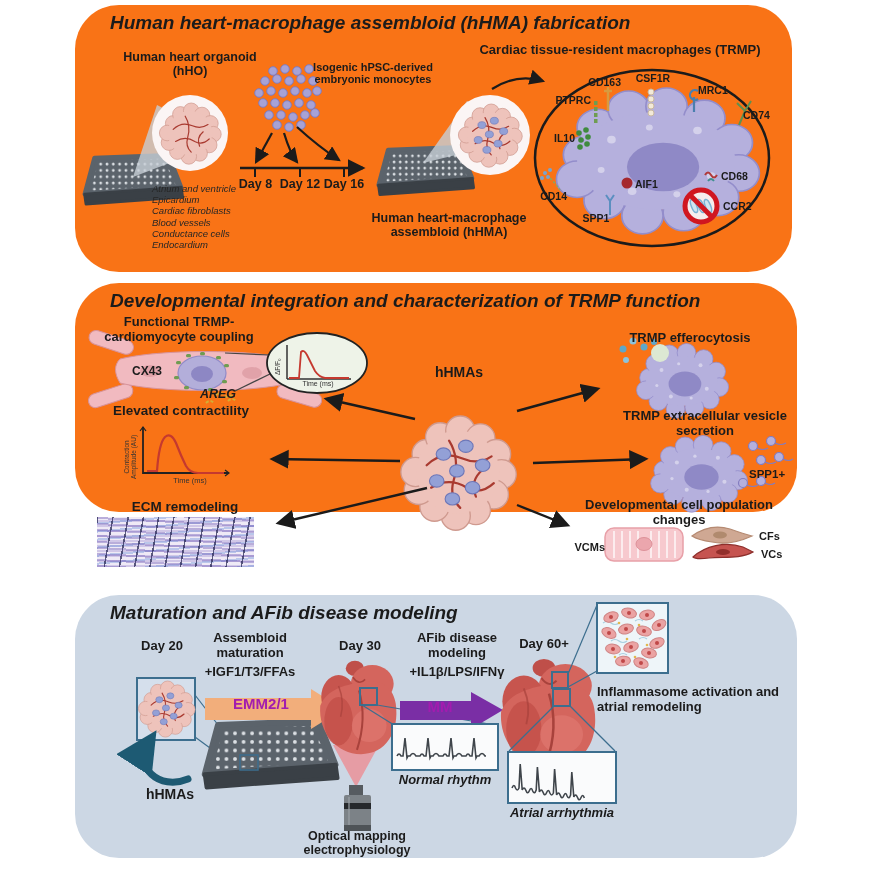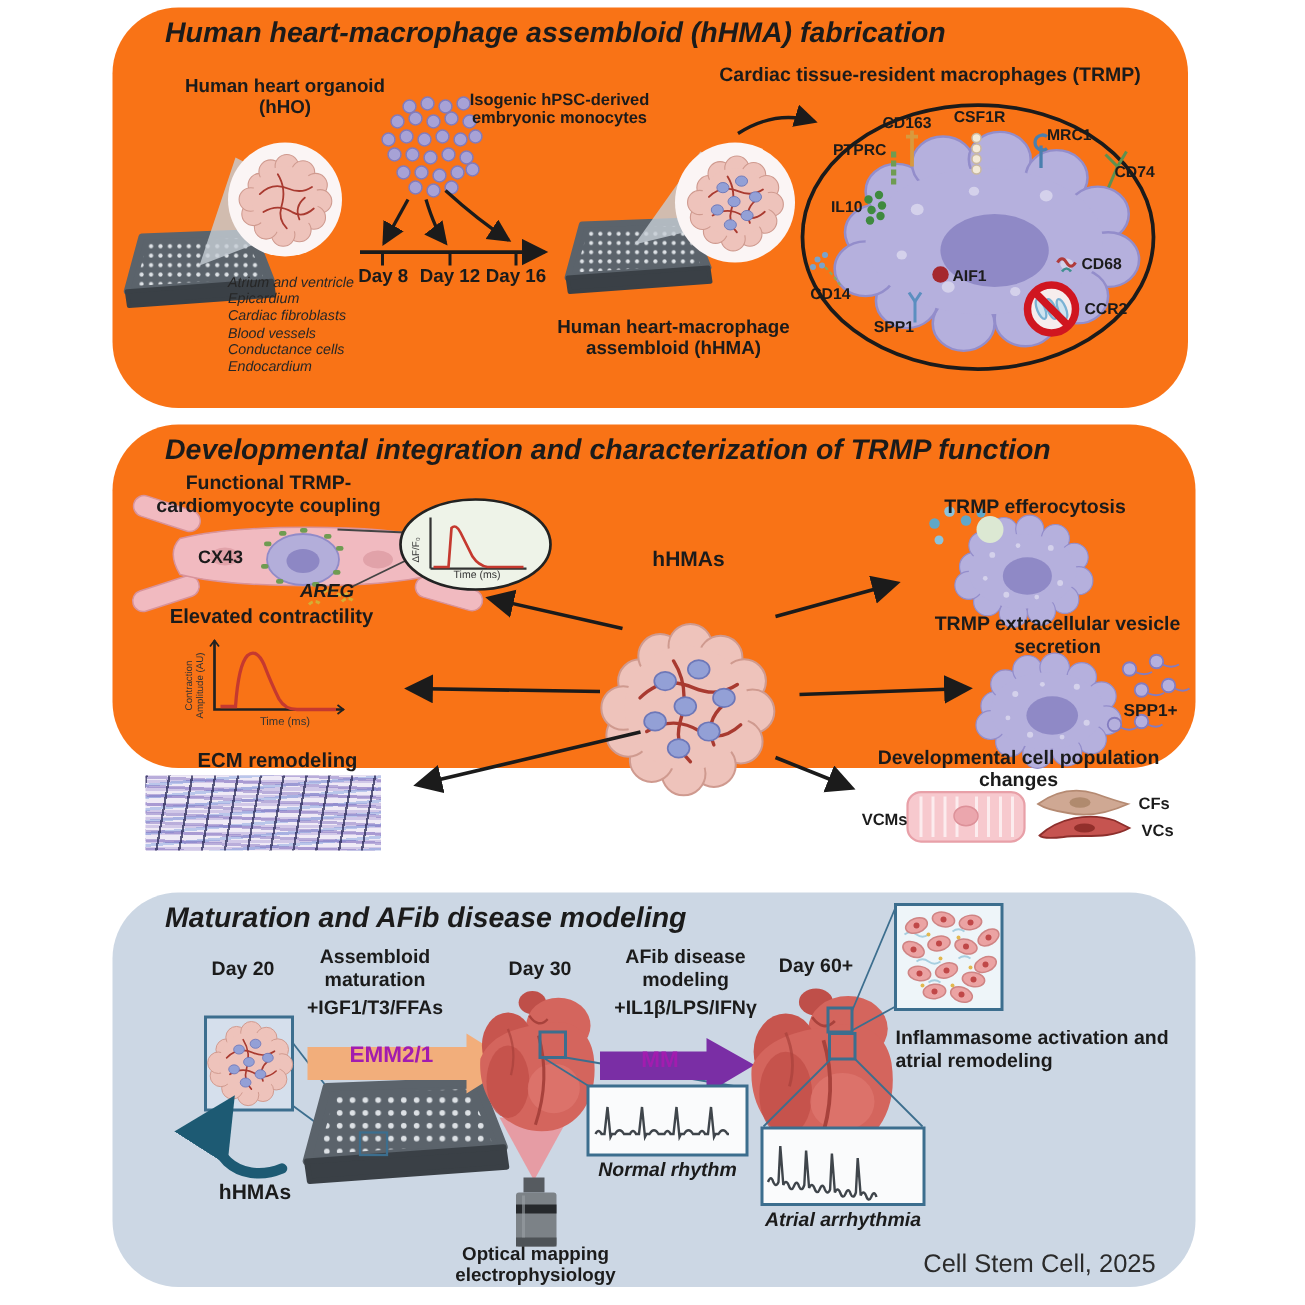--- a/index.html
+++ b/index.html
@@ -550,16 +550,15 @@
     <div class="lbl" style="left:50px;top:192px;width:90px;font-size:14px;">hHMAs</div>
     <div class="lbl" style="left:245px;top:44px;width:80px;font-size:13px;">Day 30</div>
     <div class="lbl" style="left:328px;top:36px;width:108px;font-size:13px;">AFib disease modeling</div>
     <div class="lbl" style="left:320px;top:70px;width:124px;font-size:13px;">+IL1β/LPS/IFNγ</div>
     <div class="lbl" style="left:330px;top:104px;width:70px;font-size:15px;color:#a21caf;">MM</div>
     <div class="lbl it" style="left:313px;top:178px;width:114px;font-size:13px;font-weight:600;">Normal rhythm</div>
     <div class="lbl" style="left:428px;top:42px;width:82px;font-size:13px;">Day 60+</div>
     <div class="lbl" style="left:522px;top:90px;width:200px;font-size:13px;text-align:left;">Inflammasome activation and atrial remodeling</div>
     <div class="lbl it" style="left:428px;top:211px;width:118px;font-size:13px;font-weight:600;">Atrial arrhythmia</div>
     <div class="lbl" style="left:203px;top:234px;width:158px;font-size:12.5px;">Optical mapping electrophysiology</div>
-    <div class="journal" style="left:512px;top:238px;width:212px;">Cell Stem Cell, 2025</div>
   </div>
 
 </div>
 
 </body></html>

